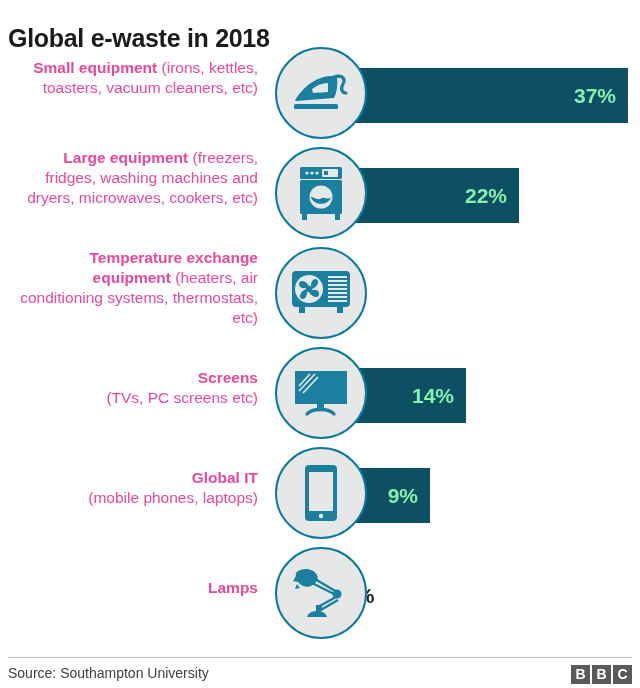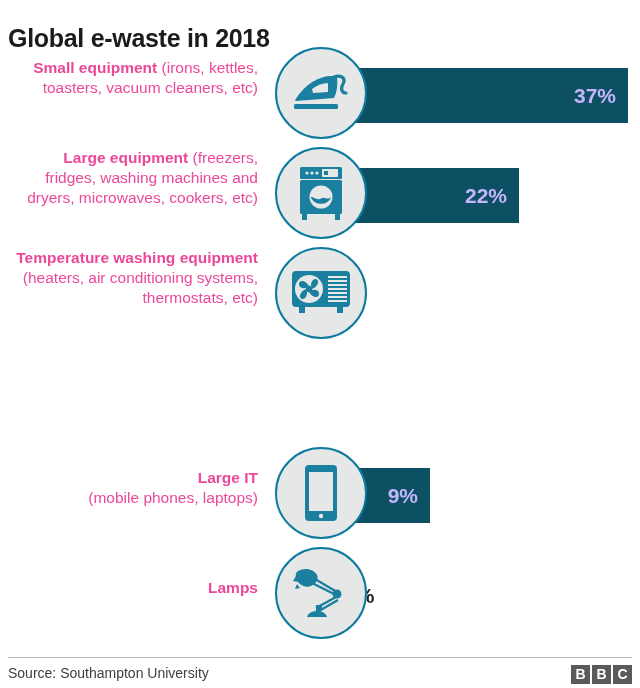--- a/index.html
+++ b/index.html
@@ -82,21 +82,21 @@
     width: 14px;
     background: #0a3f50;
   }
   .bar-value {
     position: absolute;
     top: 0;
     height: 55px;
     line-height: 55px;
     font-size: 21px;
     font-weight: bold;
-    color: #c4b5fd;
+    color: #86efac;
   }
   .bar-value.inside {
     right: 12px;
   }
   .bar-value.outside {
     color: #222222;
   }
 
   
   .circle {
@@ -204,21 +204,21 @@
             <path d="M15.5 32 a11.5 11.5 0 0 0 21 0 c-4 4 -7 -1 -10.5 1.5 c-3.5 2.5 -7 -2 -10.5 -1.5 Z" fill="#1b7fa0"></path>
             <rect x="7" y="49" width="5" height="6" fill="#1b7fa0"></rect>
             <rect x="40" y="49" width="5" height="6" fill="#1b7fa0"></rect>
           </svg>
         </span>
       </div>
     </div>
 
     <div class="row" style="top:200px;">
       <div class="row-label" style="top:4px;">
-        <b>Temperature washing equipment</b><span class="rest"> (heaters, air conditioning systems, thermostats, etc)</span>
+        <b>Temperature exchange equipment</b><span class="rest"> (heaters, air conditioning systems, thermostats, etc)</span>
       </div>
       <div class="bar-shadow" style="top:24px;"></div>
       <div class="circle" style="top:3px;">
         <span>
           <svg width="62" height="48" viewBox="0 0 62 48">
             <rect x="2" y="2" width="58" height="36" rx="4" fill="#1b7fa0"></rect>
             <circle cx="19" cy="20" r="14" fill="#e6e7e7"></circle>
             <circle cx="19" cy="20" r="3.2" fill="#1b7fa0"></circle>
             <path d="M19 17 C15 10, 8 11, 9 16 C10 20, 16 20, 19 17 Z" fill="#1b7fa0"></path>
             <path d="M22 20 C29 17, 30 10, 25 10 C21 11, 20 17, 22 20 Z" fill="#1b7fa0"></path>
@@ -231,24 +231,45 @@
             <rect x="38" y="21" width="19" height="2" fill="#1b7fa0"></rect>
             <rect x="38" y="25" width="19" height="2" fill="#1b7fa0"></rect>
             <rect x="38" y="29" width="19" height="2" fill="#1b7fa0"></rect>
             <rect x="9" y="38" width="6" height="6" fill="#1b7fa0"></rect>
             <rect x="47" y="38" width="6" height="6" fill="#1b7fa0"></rect>
           </svg>
         </span>
       </div>
     </div>
 
+    <div class="row" style="top:300px;">
+      <div class="row-label" style="top:24px;">
+        <b>Screens</b><br><span class="rest">(TVs, PC screens etc)</span>
+      </div>
+      <div class="bar-shadow" style="top:24px;"></div>
+      <div class="bar" style="top:24px;width:144px;">
+        <span class="bar-value inside">14%</span>
+      </div>
+      <div class="circle" style="top:3px;">
+        <span>
+          <svg width="56" height="48" viewBox="0 0 56 48">
+            <rect x="2" y="2" width="52" height="33" fill="#1b7fa0"></rect>
+            <path d="M6 17 L17 5" stroke="#e6e7e7" stroke-width="1.6"></path>
+            <path d="M6 22 L22 5" stroke="#e6e7e7" stroke-width="1.6"></path>
+            <path d="M10 24 L25 8" stroke="#e6e7e7" stroke-width="1.6"></path>
+            <rect x="24" y="35" width="7" height="6" fill="#1b7fa0"></rect>
+            <path d="M14 45 C19 39, 36 39, 41 45" stroke="#1b7fa0" stroke-width="3.4" fill="none" stroke-linecap="round"></path>
+          </svg>
+        </span>
+      </div>
+    </div>
 
     <div class="row" style="top:400px;">
       <div class="row-label" style="top:24px;">
-        <b>Large IT</b><br><span class="rest">(mobile phones, laptops)</span>
+        <b>Global IT</b><br><span class="rest">(mobile phones, laptops)</span>
       </div>
       <div class="bar-shadow" style="top:24px;"></div>
       <div class="bar" style="top:24px;width:108px;">
         <span class="bar-value inside">9%</span>
       </div>
       <div class="circle" style="top:3px;">
         <span>
           <svg width="34" height="58" viewBox="0 0 34 58">
             <rect x="1" y="1" width="32" height="56" rx="4" fill="#1b7fa0"></rect>
             <rect x="5" y="8" width="24" height="39" fill="#e6e7e7"></rect>

